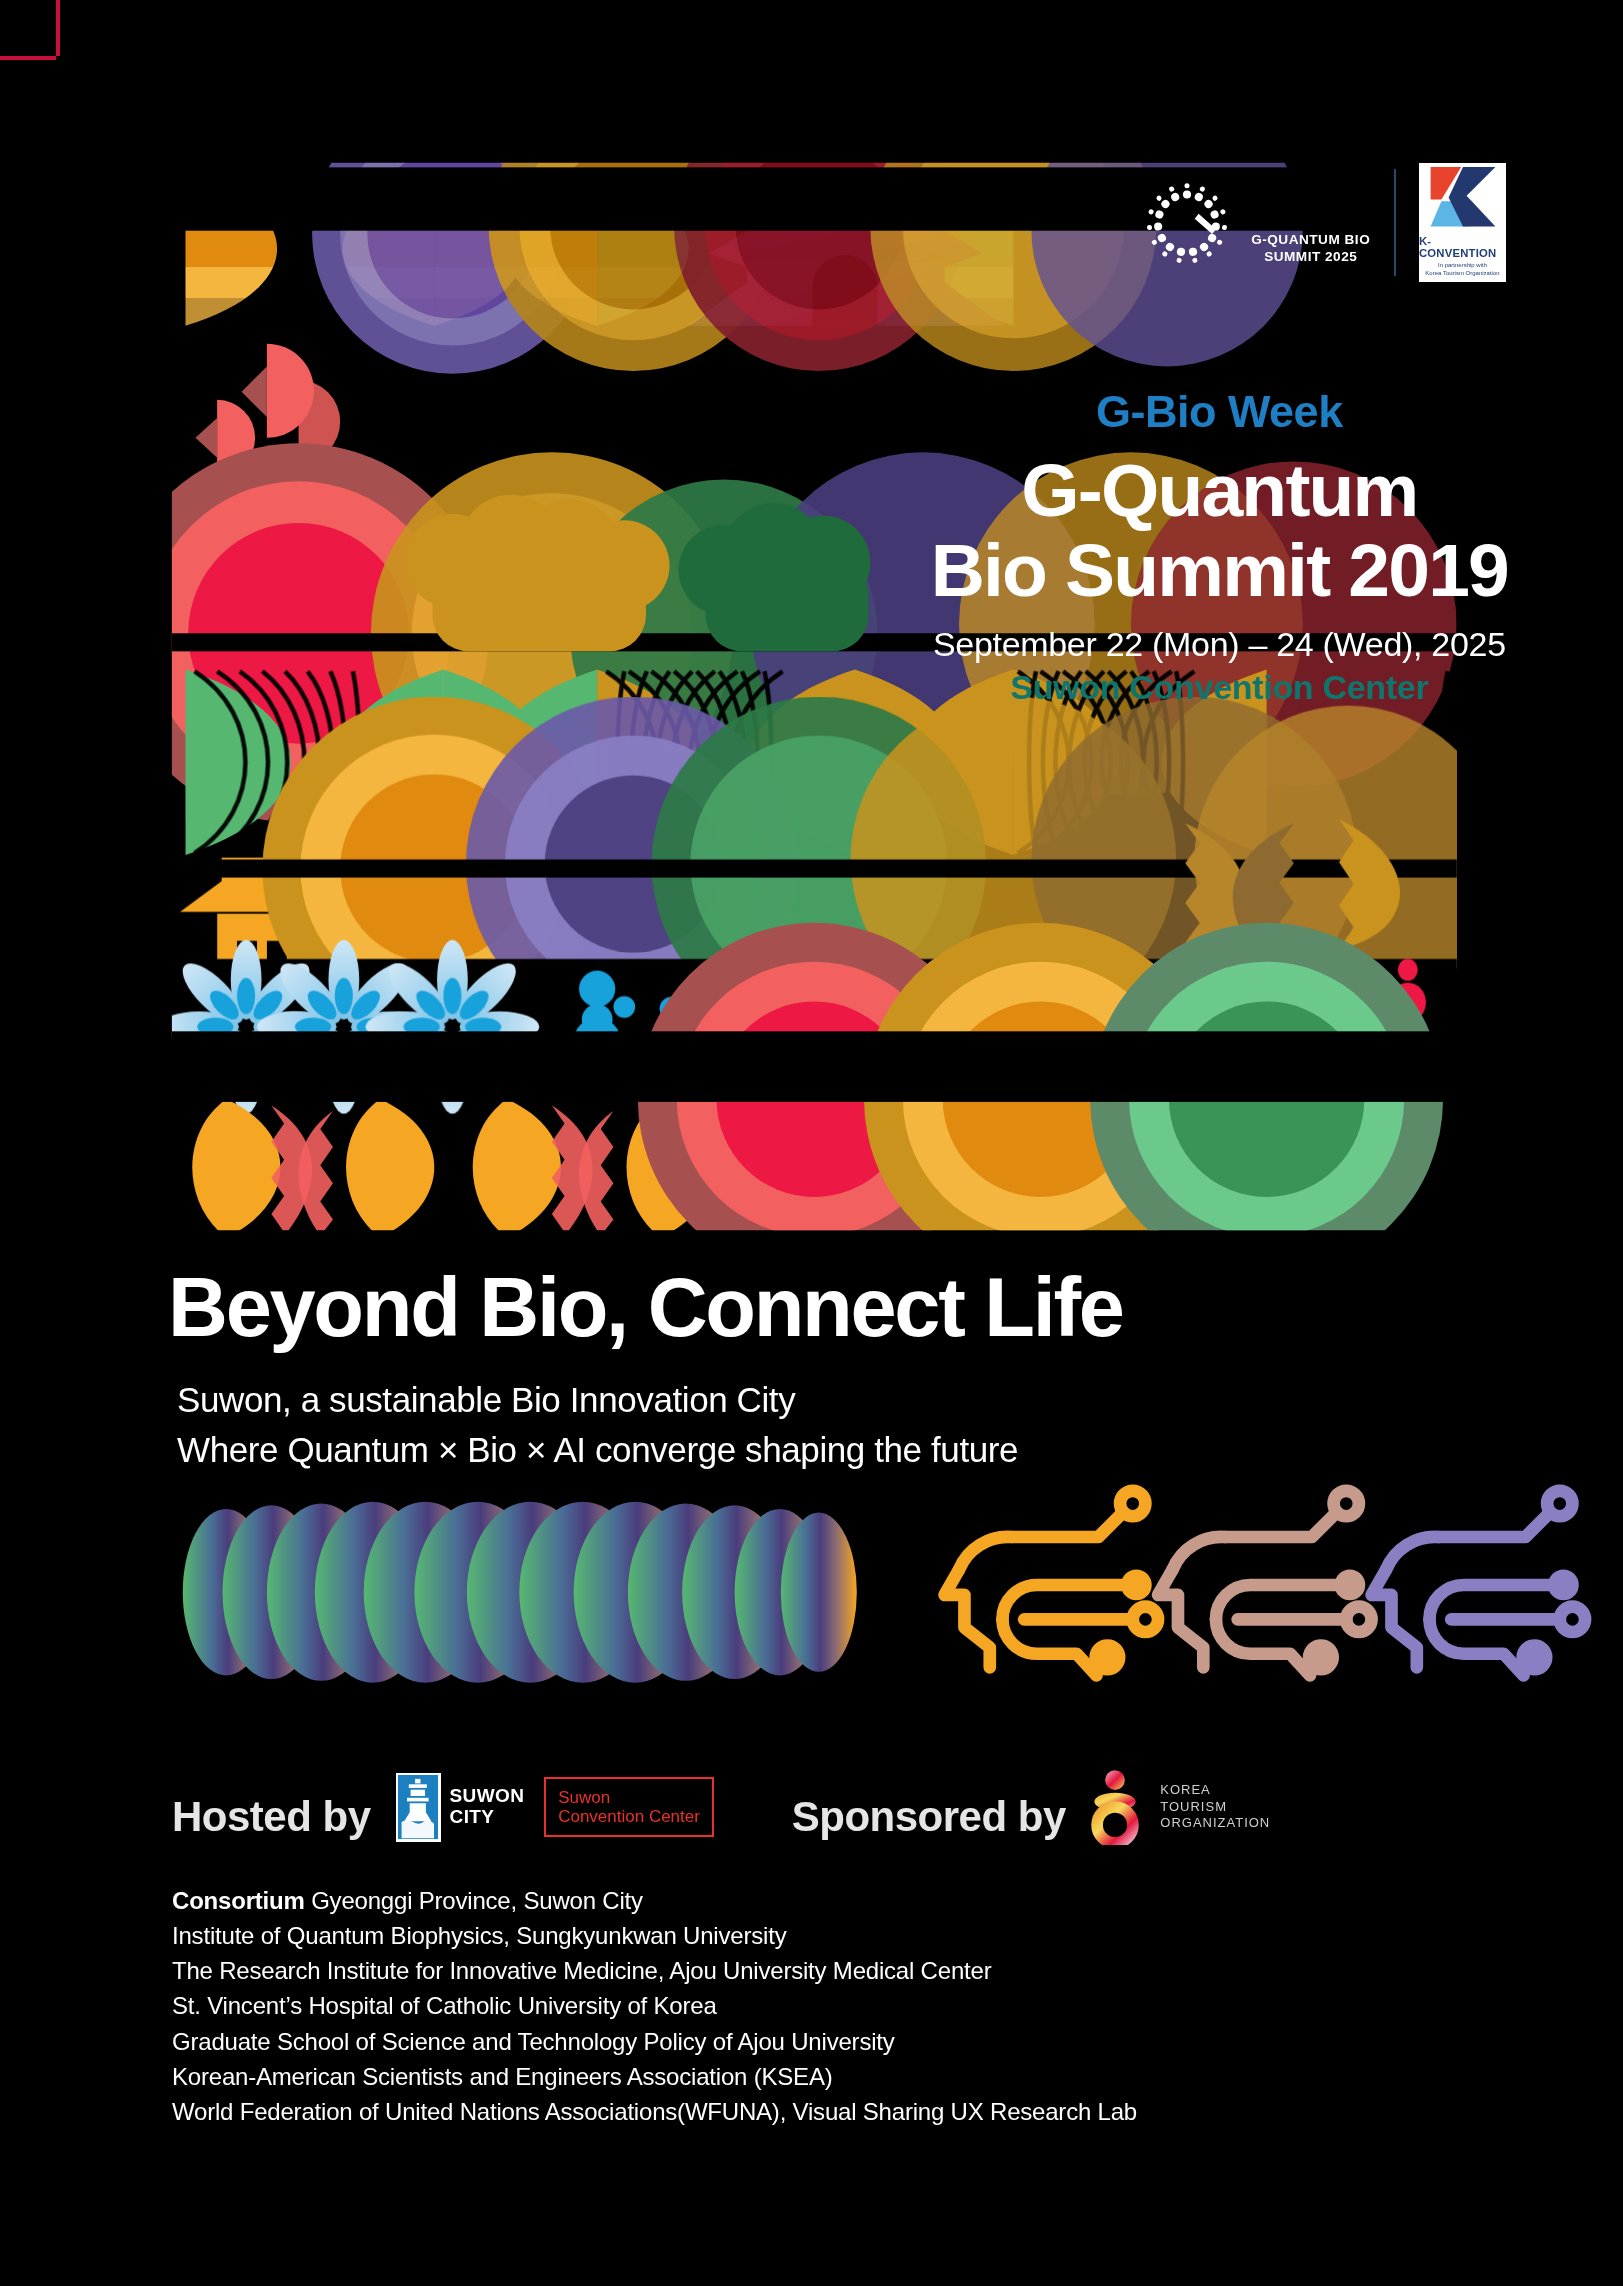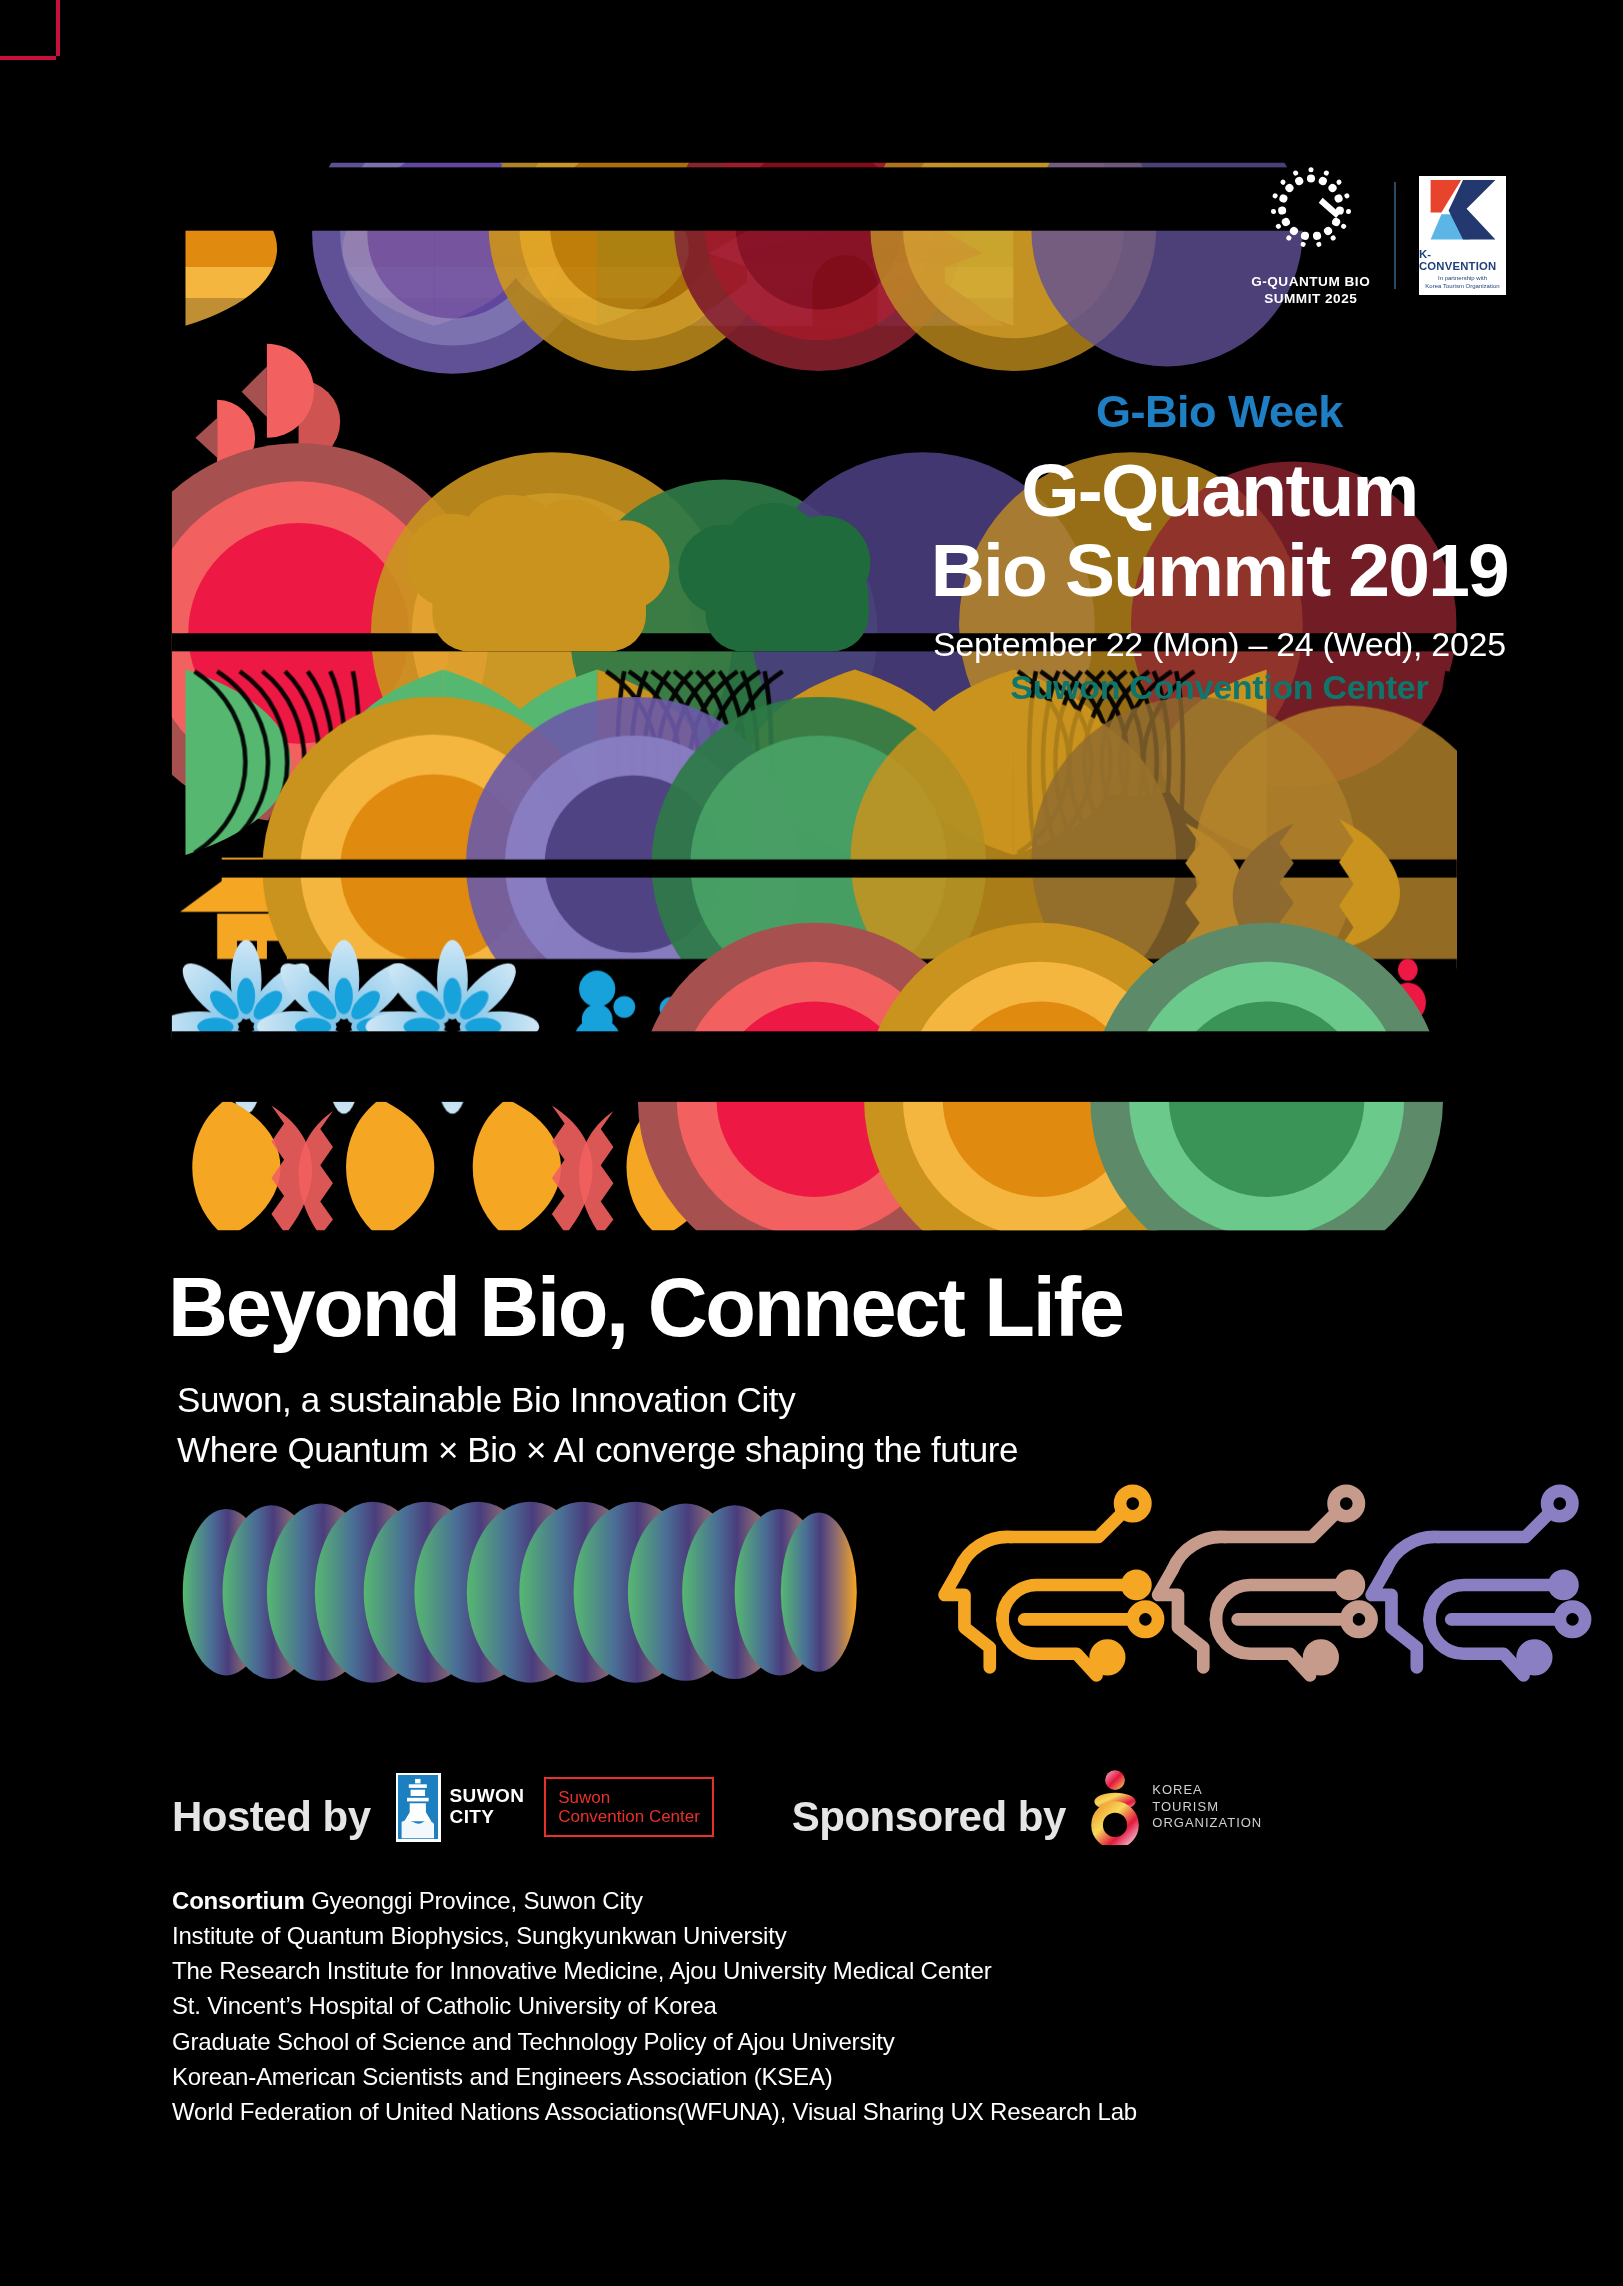--- a/index.html
+++ b/index.html
@@ -13,21 +13,21 @@
   .crop i.h{width:56px;height:3.6px;}
   .crop i.v{width:3.6px;height:56px;}
 
   
   #art{position:absolute;left:0;top:0;width:1624px;height:2287px;z-index:5;}
 
   
   #text{position:absolute;inset:0;z-index:30;}
 
   .tl-logos{position:absolute;right:118px;top:163px;display:flex;align-items:center;gap:23.5px;}
-  .logo-gq{display:flex;flex-direction:column;align-items:center;gap:24px;}
+  .logo-gq{display:flex;flex-direction:row;align-items:flex-end;gap:15px;}
   .logo-gq .burst{width:98px;height:87px;}
   .logo-gq .cap{font-size:13.6px;font-weight:bold;letter-spacing:0.5px;text-align:center;line-height:1.25;color:#fff;}
   .logo-div{width:1.8px;height:107px;background:#2b4a63;}
   .logo-kc{width:87px;height:119px;background:#fff;display:flex;flex-direction:column;
            align-items:center;justify-content:flex-start;padding-top:0;box-sizing:border-box;}
   .logo-kc .kmark{width:72px;height:71px;}
   .logo-kc .kt{font-size:11.3px;font-weight:bold;color:#1f3f7a;letter-spacing:0.2px;margin-top:0.9px;}
   .logo-kc .ks{font-size:6px;color:#1f3f7a;text-align:center;line-height:1.35;margin-top:1.8px;}
 
   .hdr{position:absolute;right:116px;top:389px;text-align:center;}
@@ -45,21 +45,21 @@
   .ctitle{font-size:42px;font-weight:bold;color:#e5e5e5;letter-spacing:-0.5px;margin-top:20px;}
   .suwon-logo{display:flex;align-items:center;gap:9px;margin-left:25px;}
   .suwon-mark{width:45px;height:69px;background:#fff;padding:2.7px;box-sizing:border-box;}
   .suwon-in{width:100%;height:100%;background:#1b7fc0;position:relative;overflow:hidden;}
   .suwon-txt{display:flex;flex-direction:column;line-height:1.08;}
   .suwon-txt span{font-size:19px;font-weight:bold;color:#fff;letter-spacing:0.4px;}
   .scc{margin-left:20px;border:2.7px solid #e8312a;padding:9px 11.8px;display:flex;flex-direction:column;
        line-height:1.12;}
   .scc span{font-size:17px;color:#e8312a;}
   .sponsor{margin-left:78px;display:flex;align-items:center;}
-  .kto{display:flex;align-items:center;gap:11px;margin-left:23.5px;}
+  .kto{display:flex;align-items:center;gap:19px;margin-left:23.5px;}
   .kto-mark{width:52px;height:76px;}
   .kto-txt{display:flex;flex-direction:column;line-height:1.3;}
   .kto-txt span{font-size:13px;color:#cfcfcf;letter-spacing:1px;}
 
   .cons{position:absolute;left:172px;top:1883px;font-size:24px;line-height:1.465;color:#fff;letter-spacing:-0.2px;}
   .cons b{font-weight:bold;}
 </style>
 </head>
 <body>
 

